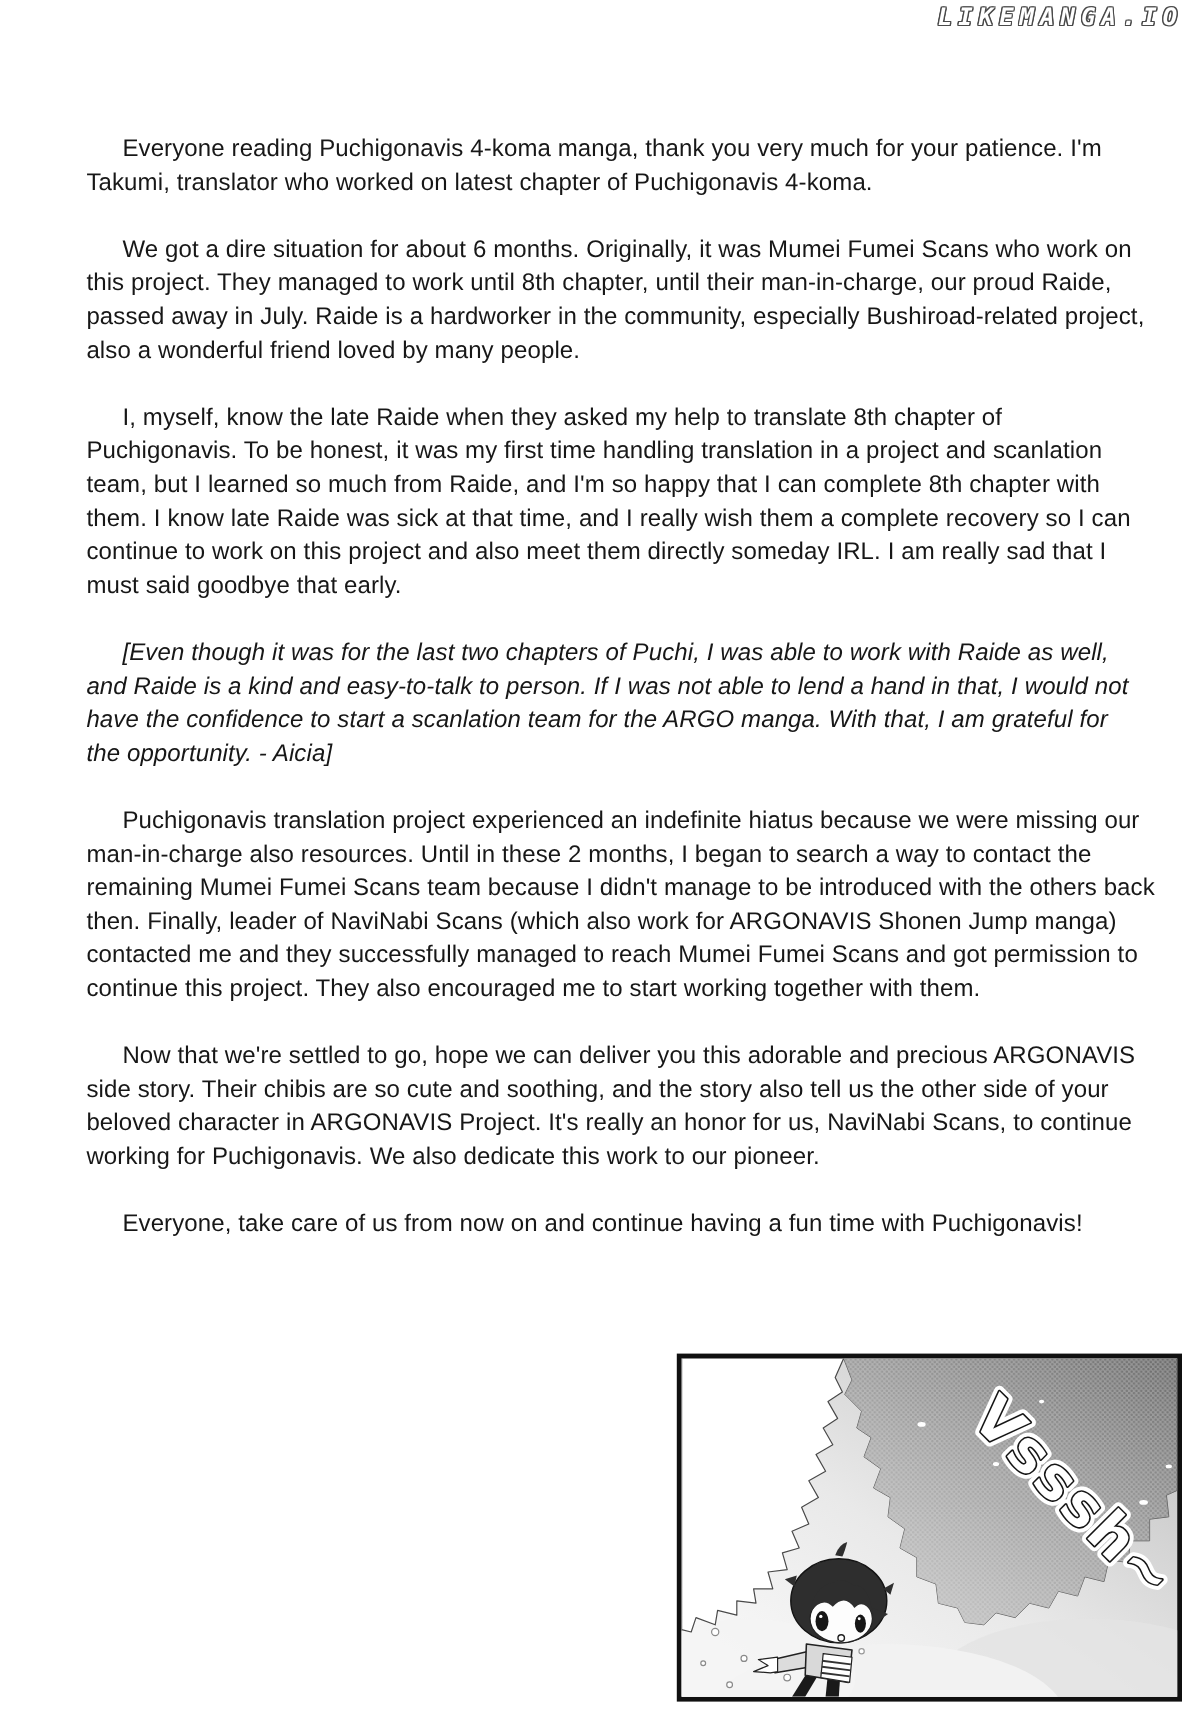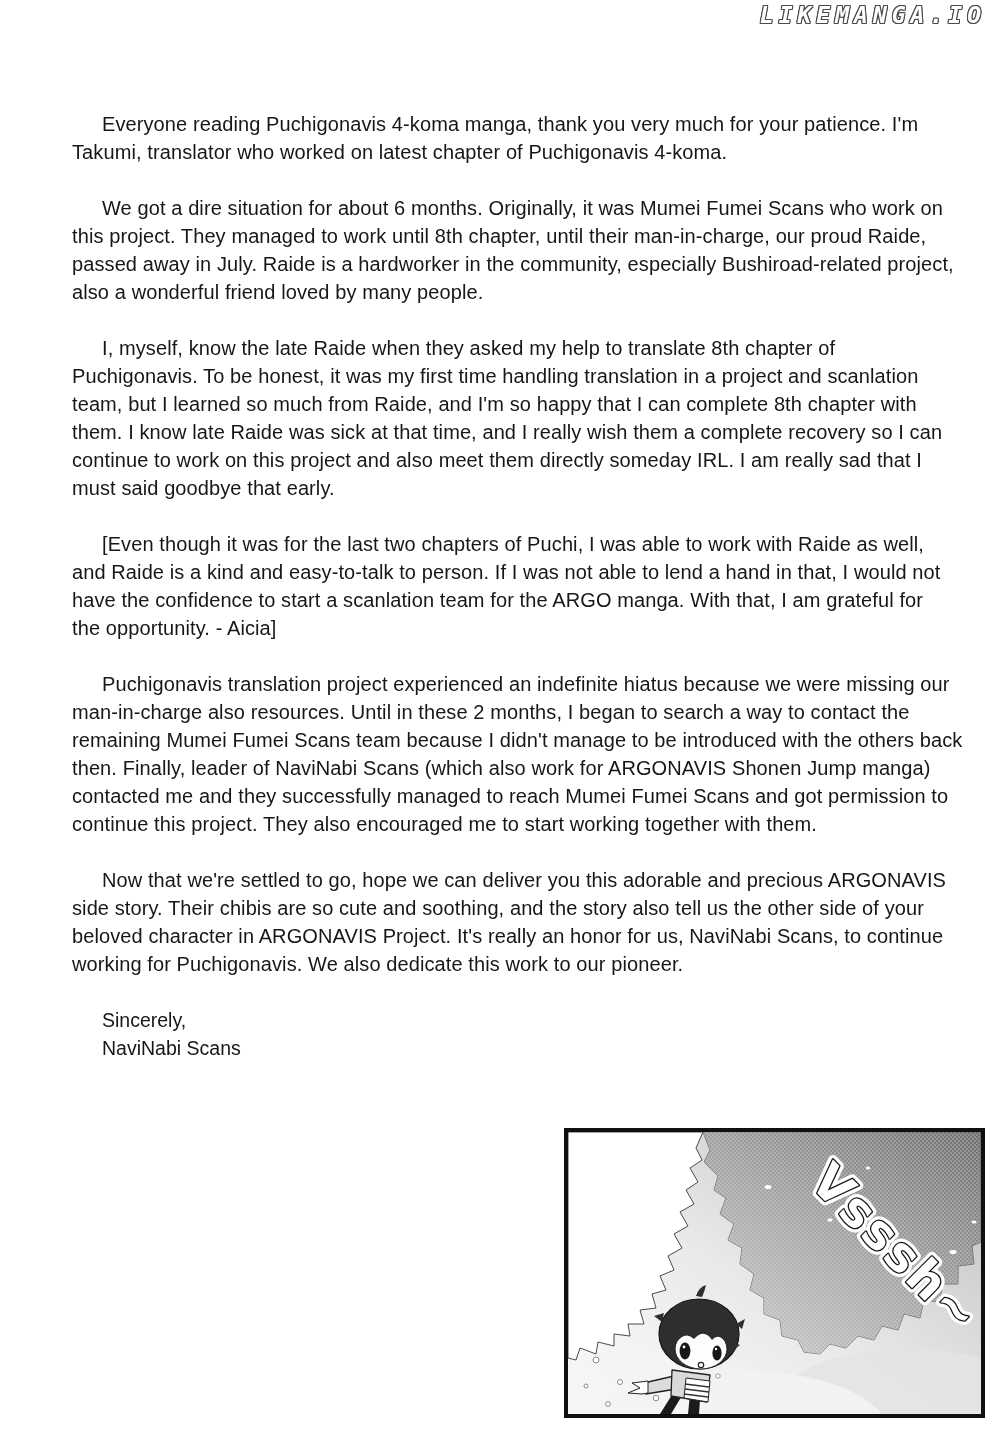--- a/index.html
+++ b/index.html
@@ -13,21 +13,21 @@
   }
   .page{position:absolute;inset:0;}
 
   
   .watermark{
     position:absolute;
     top:2px;right:14px;
     font-family:"DejaVu Sans Mono", monospace;
     font-weight:bold;
     font-style:italic;
-    font-size:23px;
+    font-size:20px;
     letter-spacing:5px;
     color:#ffffff;
     text-shadow:
       -1px -1px 0 #4a4a4a, 1px -1px 0 #4a4a4a,
       -1px  1px 0 #4a4a4a, 1px  1px 0 #4a4a4a,
        0   -1px 0 #4a4a4a, 0    1px 0 #4a4a4a,
       -1px  0   0 #4a4a4a, 1px  0   0 #4a4a4a;
     white-space:nowrap;
   }
 
@@ -37,21 +37,21 @@
     left:72px;top:110px;width:900px;
   }
   .para{
     margin:0 0 28px 0;
     font-size:20px;
     line-height:28px;
     white-space:pre-line;
     text-indent:30px;
     letter-spacing:0.1px;
   }
-  .para.italic{}
+  .para.italic{font-style:italic;}
   .para.bold{font-weight:bold;}
   .signature{margin:0;padding-left:30px;}
   .sig-line{
     margin:0;
     font-size:19.5px;
     line-height:28px;
   }
 
   
   .panel{
@@ -91,24 +91,21 @@
     <p class="para">Puchigonavis translation project experienced an indefinite hiatus because we were missing our
 man-in-charge also resources. Until in these 2 months, I began to search a way to contact the
 remaining Mumei Fumei Scans team because I didn't manage to be introduced with the others back
 then. Finally, leader of NaviNabi Scans (which also work for ARGONAVIS Shonen Jump manga)
 contacted me and they successfully managed to reach Mumei Fumei Scans and got permission to
 continue this project. They also encouraged me to start working together with them.</p>
     <p class="para">Now that we're settled to go, hope we can deliver you this adorable and precious ARGONAVIS
 side story. Their chibis are so cute and soothing, and the story also tell us the other side of your
 beloved character in ARGONAVIS Project. It's really an honor for us, NaviNabi Scans, to continue
 working for Puchigonavis. We also dedicate this work to our pioneer.</p>
-    <div class="signature">
-      <p class="sig-line">Sincerely,</p>
-      <p class="sig-line">NaviNabi Scans</p>
-    </div>
+    <p class="para">Everyone, take care of us from now on and continue having a fun time with Puchigonavis!</p>
   </main>
 
   <div class="panel">
     <svg viewBox="0 0 413 282" preserveAspectRatio="none">
       <defs>
         <linearGradient id="baseGrad" x1="1" y1="0" x2="0" y2="1">
           <stop offset="0" stop-color="#bdbdbd"></stop>
           <stop offset="0.55" stop-color="#e9e9e9"></stop>
           <stop offset="1" stop-color="#fcfcfc"></stop>
         </linearGradient>

